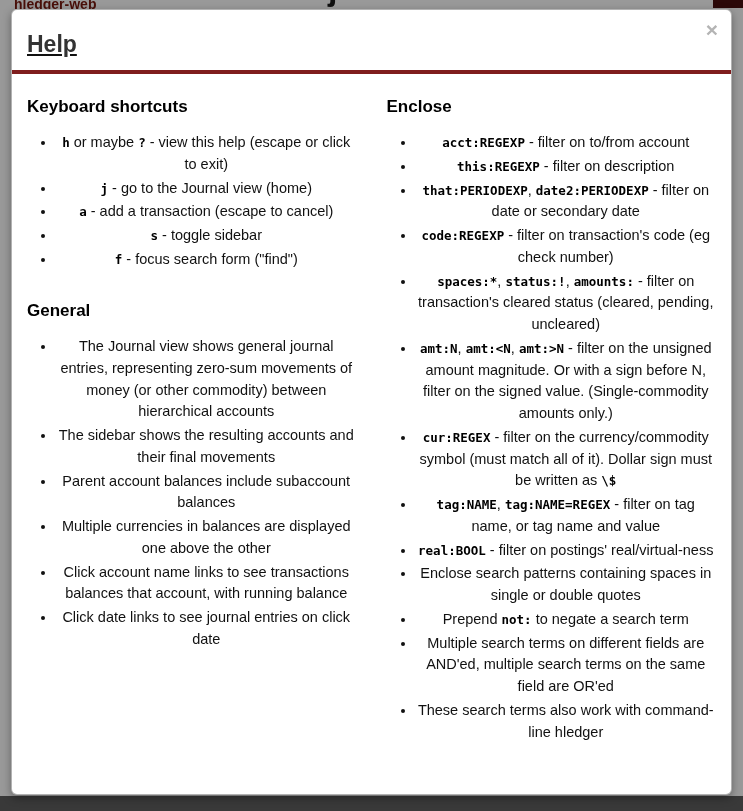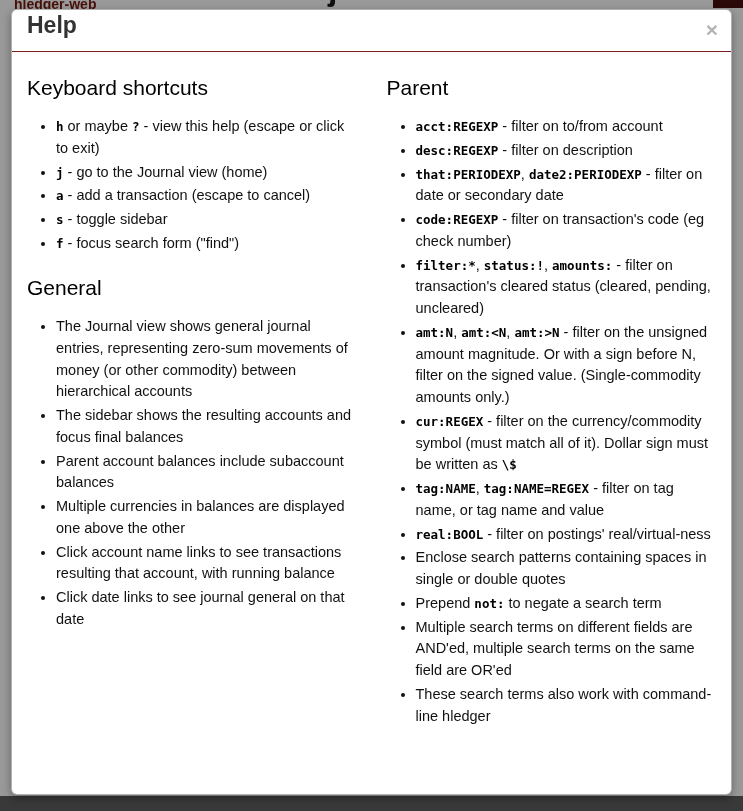--- a/index.html
+++ b/index.html
@@ -32,41 +32,42 @@
   
   .backdrop { position: absolute; inset: 0; background: rgba(0,0,0,0.40); }
   .modal {
     position: absolute; top: 9px; left: 11px; width: 721px; height: 786px;
     background: #fff; border: 1px solid rgba(0,0,0,0.3); border-radius: 6px;
     box-shadow: 0 3px 9px rgba(0,0,0,0.35);
     display: flex; flex-direction: column; overflow: hidden;
   }
   .modal-header {
     position: relative;
-    padding: 2px 15px 11px;
-    border-bottom: 1px solid #7f1d1d;
+    padding: 21px 15px 11px;
+    border-bottom: 4px solid #7f1d1d;
+    text-decoration: underline;
   }
   .modal-title { font-size: 23px; font-weight: 600; color: #333; line-height: 1.2; }
   .close-btn {
     position: absolute; top: 9px; right: 13px;
     background: none; border: none; cursor: pointer;
     font-size: 21px; font-weight: bold; color: #b4b4b4; line-height: 1;
     font-family: "Liberation Sans", sans-serif;
   }
   .modal-body {
     flex: 1; padding: 20px 15px 10px;
     display: flex; gap: 30px;
     font-size: 14.5px; line-height: 1.5;
     overflow: hidden;
   }
   .col { flex: 1 1 0; min-width: 0; }
-  .section-title { font-size: 21px; font-weight: normal; color: #000; margin: 0 0 13px; }
-  .section-title.spaced { margin-top: 17px; }
+  .section-title { font-size: 17px; font-weight: bold; color: #000; margin: 0 0 13px; }
+  .section-title.spaced { margin-top: 27px; }
   ul.help-list { margin: 0 0 10px; padding-left: 29px; list-style: disc; }
-  ul.help-list li { margin: 0 0 2px; }
+  ul.help-list li { margin: 0 0 2px; text-align: center; }
   code {
     font-family: "DejaVu Sans Mono", monospace;
     font-weight: bold;
     font-size: 12.5px;
     color: #000;
   }
 </style>
 </head>
 <body>
 
@@ -90,35 +91,35 @@
       <ul class="help-list">
           <li><code>h</code> or maybe <code>?</code> - view this help (escape or click to exit)</li>
           <li><code>j</code> - go to the Journal view (home)</li>
           <li><code>a</code> - add a transaction (escape to cancel)</li>
           <li><code>s</code> - toggle sidebar</li>
           <li><code>f</code> - focus search form ("find")</li>
         </ul>
       <h4 class="section-title spaced">General</h4>
       <ul class="help-list">
           <li>The Journal view shows general journal entries, representing zero-sum movements of money (or other commodity) between hierarchical accounts</li>
-          <li>The sidebar shows the resulting accounts and focus final balances</li>
+          <li>The sidebar shows the resulting accounts and their final movements</li>
           <li>Parent account balances include subaccount balances</li>
           <li>Multiple currencies in balances are displayed one above the other</li>
-          <li>Click account name links to see transactions resulting that account, with running balance</li>
-          <li>Click date links to see journal general on that date</li>
+          <li>Click account name links to see transactions balances that account, with running balance</li>
+          <li>Click date links to see journal entries on click date</li>
         </ul>
     </div>
     <div class="col">
-      <h4 class="section-title">Parent</h4>
+      <h4 class="section-title">Enclose</h4>
       <ul class="help-list">
           <li><code>acct:REGEXP</code> - filter on to/from account</li>
-          <li><code>desc:REGEXP</code> - filter on description</li>
+          <li><code>this:REGEXP</code> - filter on description</li>
           <li><code>that:PERIODEXP</code>, <code>date2:PERIODEXP</code> - filter on date or secondary date</li>
           <li><code>code:REGEXP</code> - filter on transaction's code (eg check number)</li>
-          <li><code>filter:*</code>, <code>status:!</code>, <code>amounts:</code> - filter on transaction's cleared status (cleared, pending, uncleared)</li>
+          <li><code>spaces:*</code>, <code>status:!</code>, <code>amounts:</code> - filter on transaction's cleared status (cleared, pending, uncleared)</li>
           <li><code>amt:N</code>, <code>amt:&lt;N</code>, <code>amt:&gt;N</code> - filter on the unsigned amount magnitude. Or with a sign before N, filter on the signed value. (Single-commodity amounts only.)</li>
           <li><code>cur:REGEX</code> - filter on the currency/commodity symbol (must match all of it). Dollar sign must be written as <code>\$</code></li>
           <li><code>tag:NAME</code>, <code>tag:NAME=REGEX</code> - filter on tag name, or tag name and value</li>
           <li><code>real:BOOL</code> - filter on postings' real/virtual-ness</li>
           <li>Enclose search patterns containing spaces in single or double quotes</li>
           <li>Prepend <code>not:</code> to negate a search term</li>
           <li>Multiple search terms on different fields are AND'ed, multiple search terms on the same field are OR'ed</li>
           <li>These search terms also work with command-line hledger</li>
         </ul>
     </div>

